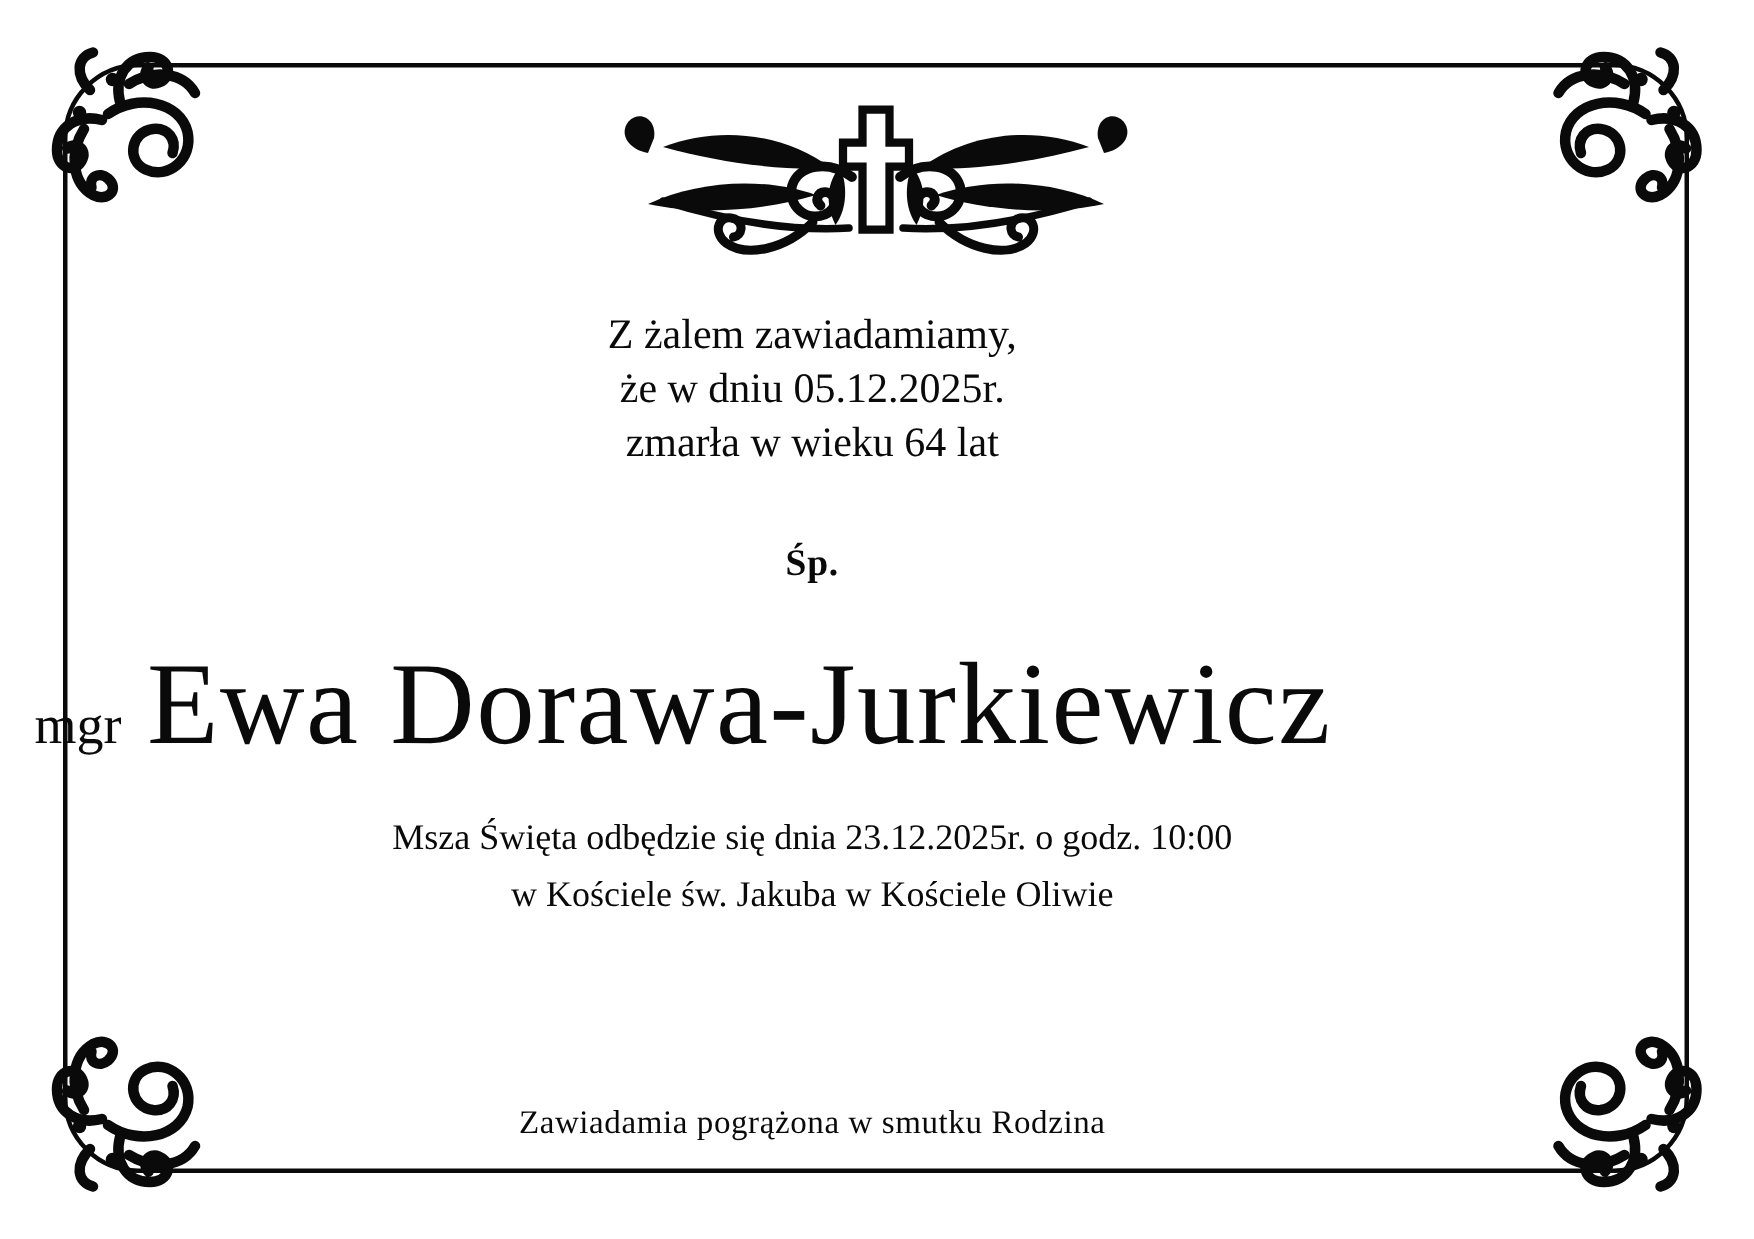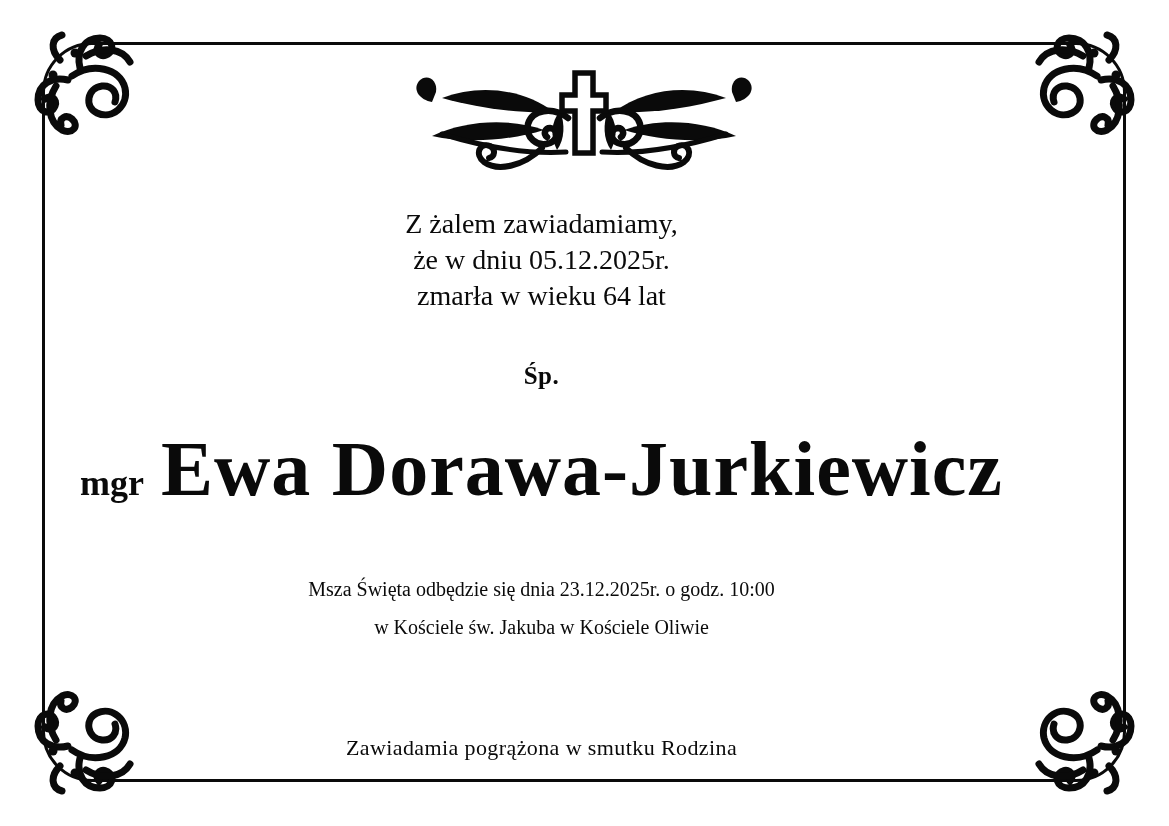--- a/index.html
+++ b/index.html
@@ -27,26 +27,26 @@
   .top-ornament{
     position:absolute;
     left:394px;top:60px;width:380px;height:120px;
   }
   .top-ornament svg{display:block;width:380px;height:120px;}
   .txt{position:absolute;left:0;width:1037px;text-align:center;margin-left:23px;}
   .intro{top:206px;font-size:28px;line-height:36px;}
   .honorific{top:362px;font-size:25px;font-weight:bold;letter-spacing:.5px;}
   .name-row{
     top:430px;
-    display:flex;justify-content:center;align-items:baseline;
-    line-height:1;font-weight:bold;
+    display:flex;align-items:baseline;
+    line-height:1;font-weight:normal;
   }
   .name-prefix{font-size:36px;margin-right:17px;}
   .name-main{font-size:78px;letter-spacing:1px;}
-  .details{top:570px;font-size:20px;line-height:38px;}
+  .details{top:540px;font-size:24px;line-height:38px;}
   .signature{top:735px;font-size:22px;letter-spacing:.4px;}
 </style>
 </head>
 <body>
 
 <div class="card">
 
   <div class="frame"></div>
 
   <div class="corner tl">

